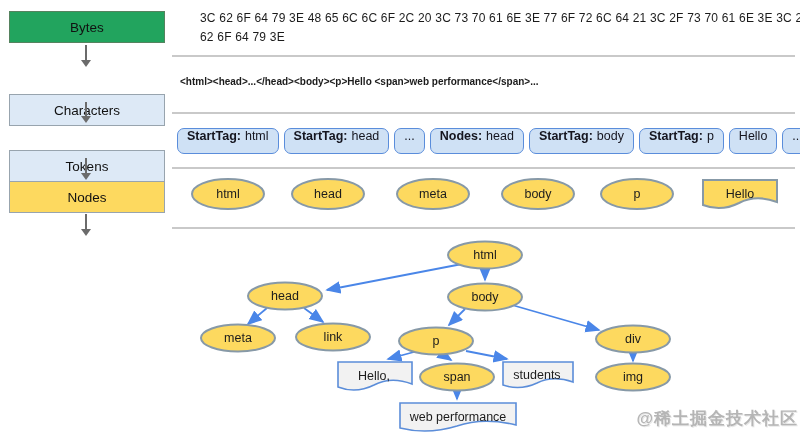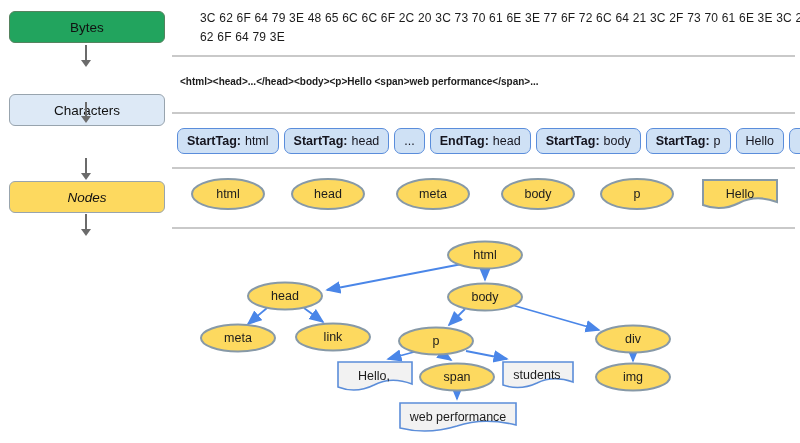--- a/index.html
+++ b/index.html
@@ -2,38 +2,38 @@
 <html><head>
 <meta charset="utf-8">
 <style>
   html,body{margin:0;padding:0;background:#fff;}
   #page{position:relative;width:800px;height:443px;background:#fff;overflow:hidden;
         font-family:"Liberation Sans",sans-serif;color:#1b1b1b;}
 
   
   .stage{position:absolute;left:9px;width:156px;height:32px;box-sizing:border-box;
          display:flex;align-items:center;justify-content:center;
-         font-size:13.5px;color:#111;border-radius:6px;}
+         font-size:13.5px;color:#111;}
   .stage-green{background:#22a45e;border:1.5px solid #55835f;}
   .stage-blue{background:#dde9f6;border:1.5px solid #98a4ae;margin-top:26px;}
-  .stage-yellow{background:#fdd95f;border:1.5px solid #98a4ae;font-style:italic;}
+  .stage-yellow{background:#fdd95f;border:1.5px solid #98a4ae;}
 
   .varrow{position:absolute;left:80px;width:12px;display:flex;flex-direction:column;align-items:center;}
   .varrow .shaft{width:2px;flex:1;background:#6b6b6b;}
   .varrow .head{width:0;height:0;border-left:5px solid transparent;border-right:5px solid transparent;
                 border-top:7px solid #6b6b6b;}
 
   
   .divider{position:absolute;left:172px;width:623px;height:2px;background:#c9c9c9;}
   .bytes-text{position:absolute;left:180px;top:9px;width:618px;font-size:12px;line-height:19px;
               letter-spacing:0.2px;white-space:normal;margin-left:20px;}
   .chars-text{position:absolute;left:180px;top:76px;width:615px;font-size:10px;font-weight:bold;}
 
   .token-row{position:absolute;left:177px;top:128px;display:flex;gap:5px;align-items:stretch;}
-  .token{display:flex;align-items:center;box-sizing:border-box;height:26px;padding:0 9px;
+  .token{display:flex;box-sizing:border-box;height:26px;padding:0 9px;
          background:#cfe1f5;border:1.6px solid #5a8ddb;border-radius:7px;font-size:12.5px;color:#15151f;}
   .tok-pre{font-weight:bold;}
   .tok-val{margin-left:4px;}
   .tok-pre:empty + .tok-val{margin-left:0;}
 
   svg{position:absolute;left:0;top:0;pointer-events:none;}
   .node-label{font-family:"Liberation Sans",sans-serif;font-size:12.5px;fill:#1c1c1c;}
 
   .watermark{position:absolute;left:618px;top:407px;width:180px;text-align:right;
              font-size:17px;font-weight:bold;color:#b5b5b5;letter-spacing:1px;
@@ -42,20 +42,23 @@
 </head>
 <body>
 
 <div id="page">
 
   <div class="stage stage-green" style="top:11px">
       <span>Bytes</span>
     </div>
   <div class="stage stage-blue" style="top:68px">
       <span>Characters</span>
+    </div>
+  <div class="stage stage-blue" style="top:124px">
+      <span>Tokens</span>
     </div>
   <div class="stage stage-yellow" style="top:181px">
       <span>Nodes</span>
     </div>
 
   <div class="varrow" style="top:45px;height:22px">
       <div class="shaft"></div>
       <div class="head"></div>
     </div>
   <div class="varrow" style="top:102px;height:21px">
@@ -84,21 +87,21 @@
       </div>
     <div class="token">
         <span class="tok-pre">StartTag:</span>
         <span class="tok-val">head</span>
       </div>
     <div class="token">
         <span class="tok-pre"></span>
         <span class="tok-val">...</span>
       </div>
     <div class="token">
-        <span class="tok-pre">EndTag:</span>
+        <span class="tok-pre">Nodes:</span>
         <span class="tok-val">head</span>
       </div>
     <div class="token">
         <span class="tok-pre">StartTag:</span>
         <span class="tok-val">body</span>
       </div>
     <div class="token">
         <span class="tok-pre">StartTag:</span>
         <span class="tok-val">p</span>
       </div>
@@ -179,13 +182,14 @@
       <text x="436" y="345">p</text>
       <text x="633" y="343">div</text>
       <text x="457" y="381">span</text>
       <text x="633" y="381">img</text>
       <text x="374" y="380">Hello,</text>
       <text x="537" y="379">students</text>
       <text x="458" y="421">web performance</text>
     </g>
   </svg>
 
+  <div class="watermark">@稀土掘金技术社区</div>
 </div>
 
 </body></html>

